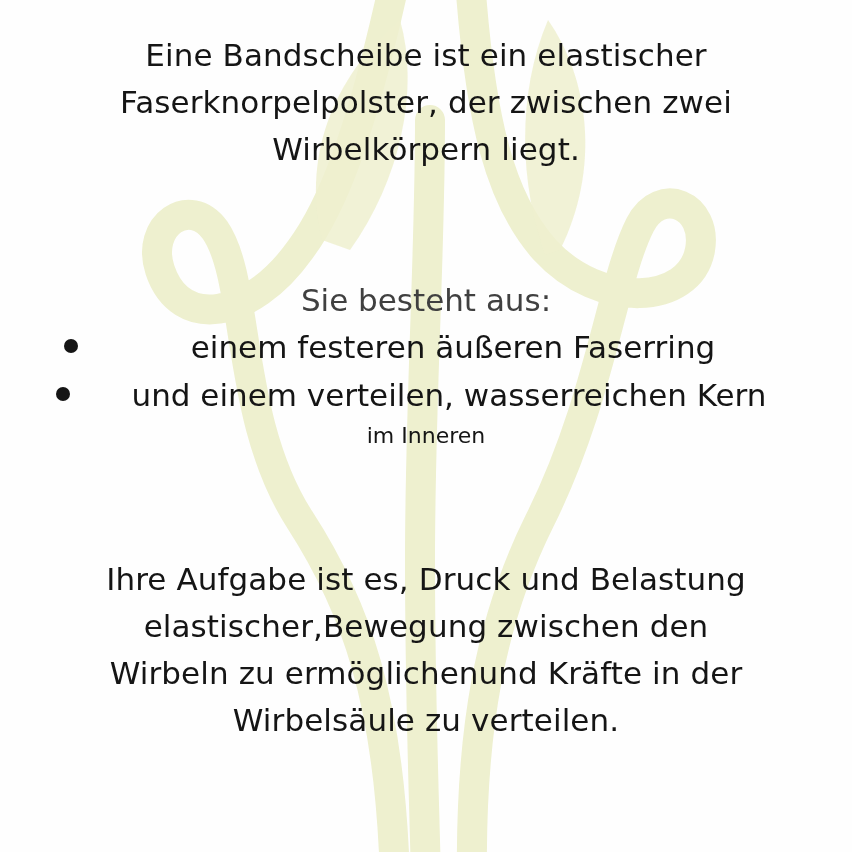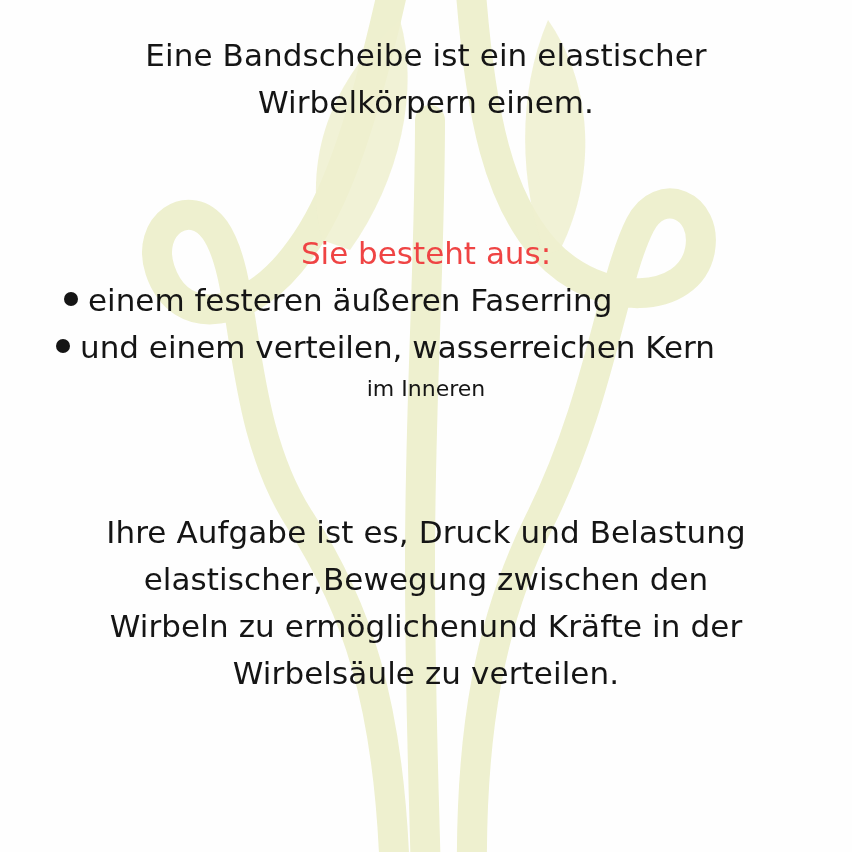--- a/index.html
+++ b/index.html
@@ -56,21 +56,21 @@
   }
 
   .block-composition {
     margin-top: 104px;
   }
 
   .lead-line {
     text-align: center;
     font-size: 31px;
     line-height: 1.52;
-    color: #ef4444;
+    color: #404040;
   }
 
   .bullets {
     margin: 0;
     padding: 0;
     list-style: none;
   }
 
   .bullet-row {
     display: flex;
@@ -87,20 +87,21 @@
     height: 14px;
     border-radius: 50%;
     background: #151515;
     margin-right: 10px;
     position: relative;
     top: -5px;
   }
 
   .bullet-row .btext {
     flex: 1 1 auto;
+    text-align: center;
   }
 
   .row-1 .dot { margin-left: 30px; }
   .row-2 .dot { margin-left: 22px; }
 
   .bullet-tail {
     text-align: center;
     font-size: 22px;
     line-height: 1.52;
     color: #151515;
@@ -125,21 +126,22 @@
     <g fill="#eef0cf" opacity="0.85">
       <path d="M322 240 C 300 150, 340 70, 400 20 C 420 90, 400 180, 350 250 Z"></path>
       <path d="M560 250 C 600 170, 590 80, 548 20 C 516 95, 520 185, 545 255 Z"></path>
     </g>
   </svg>
 
   <div class="content">
 
     <div class="para block-intro">
       <div>Eine Bandscheibe ist ein elastischer</div>
-      <div>Wirbelkörpern einem.</div>
+      <div>Faserknorpelpolster, der zwischen zwei</div>
+      <div>Wirbelkörpern liegt.</div>
     </div>
 
     <div class="block-composition">
       <div class="lead-line">Sie besteht aus:</div>
       <ul class="bullets">
         <li class="bullet-row row-1">
           <span class="dot"></span>
           <span class="btext">einem festeren äußeren Faserring</span>
         </li>
         <li class="bullet-row row-2">

